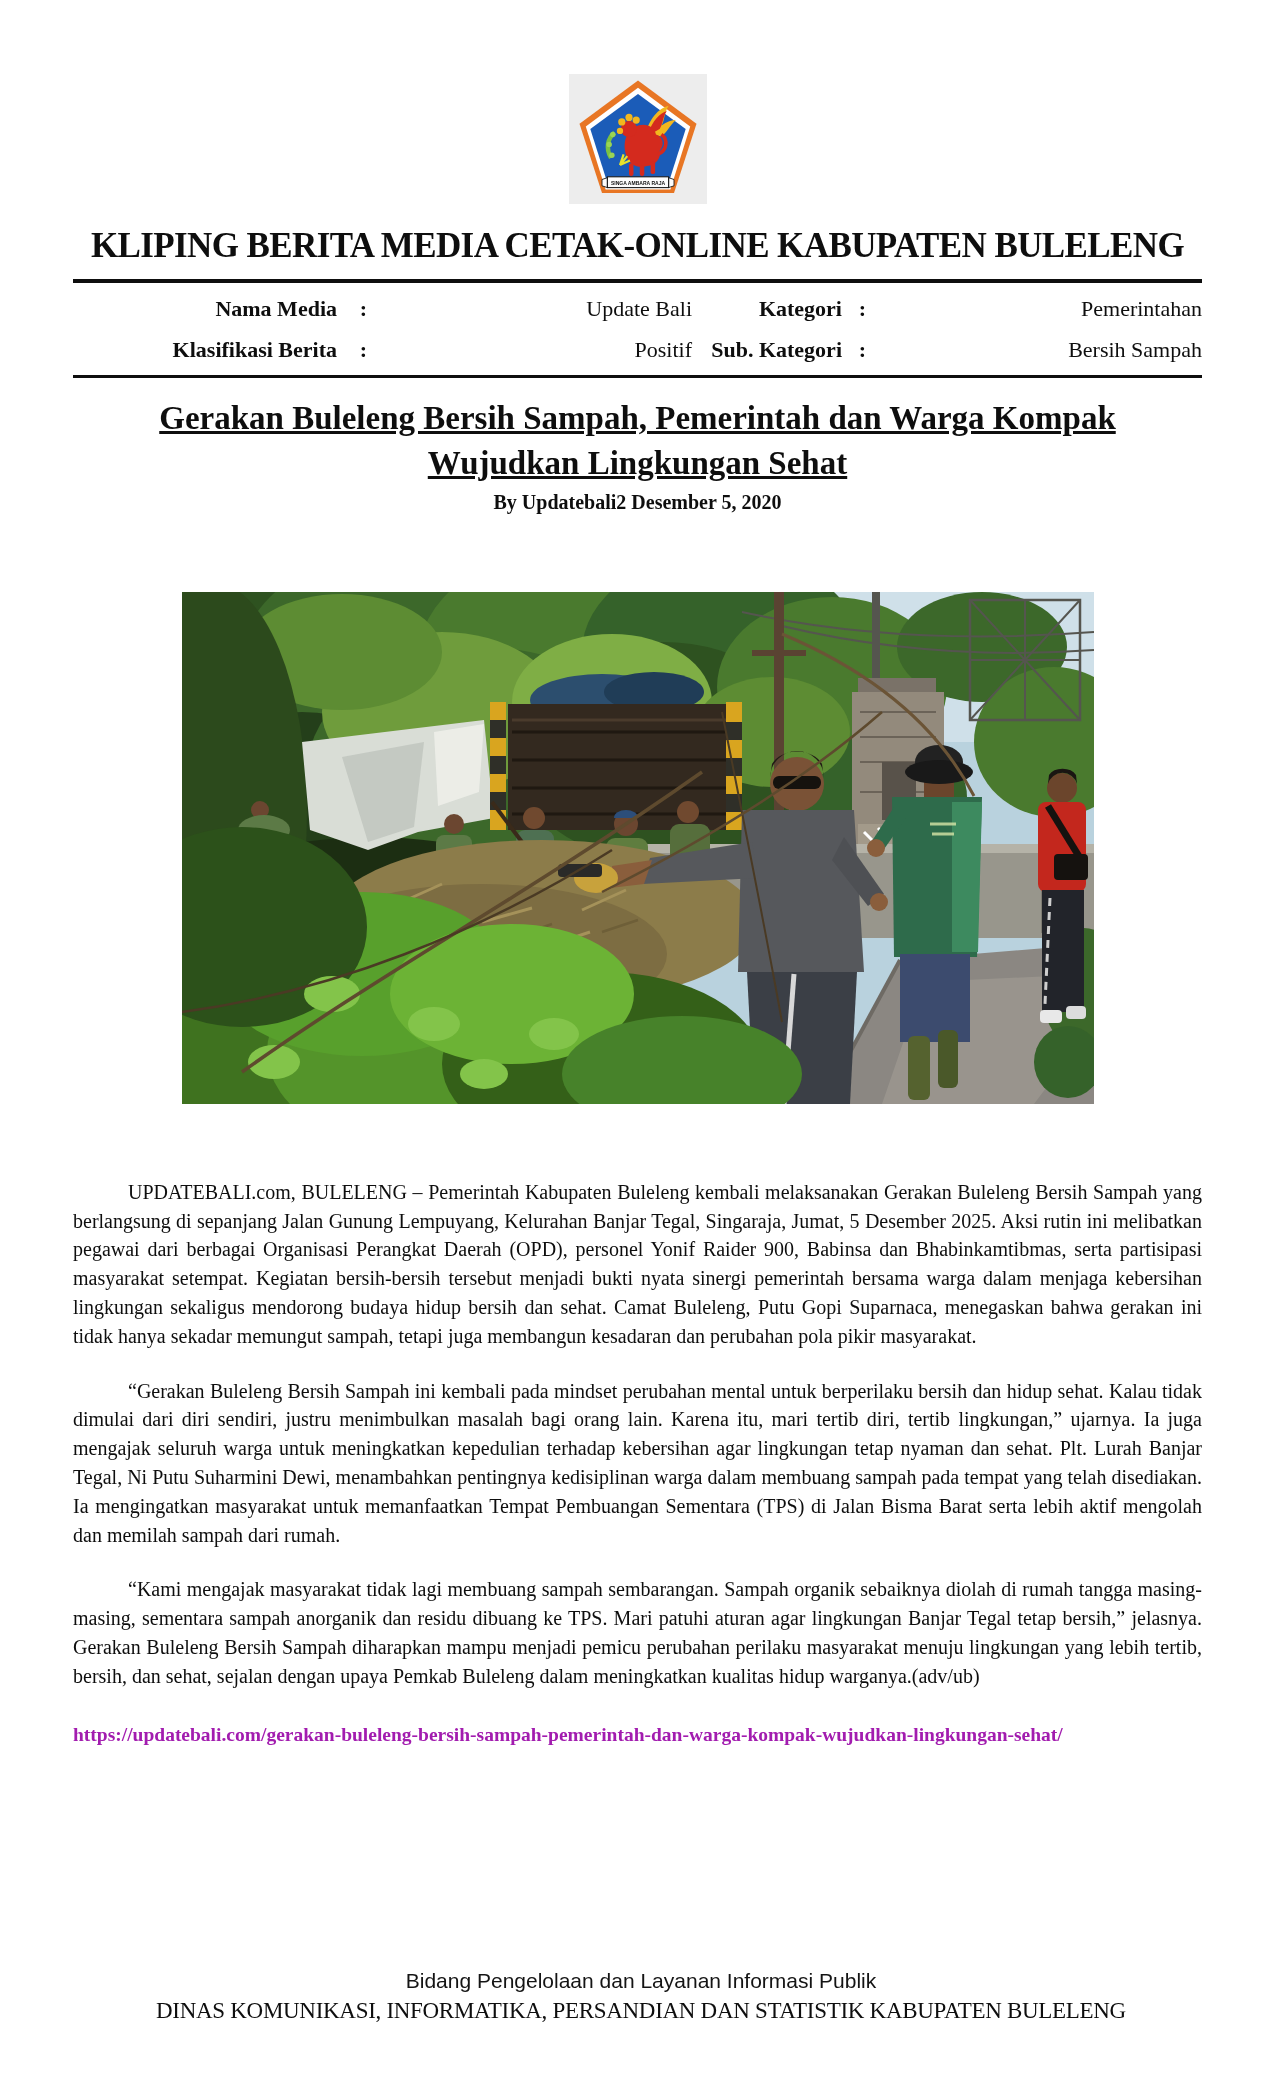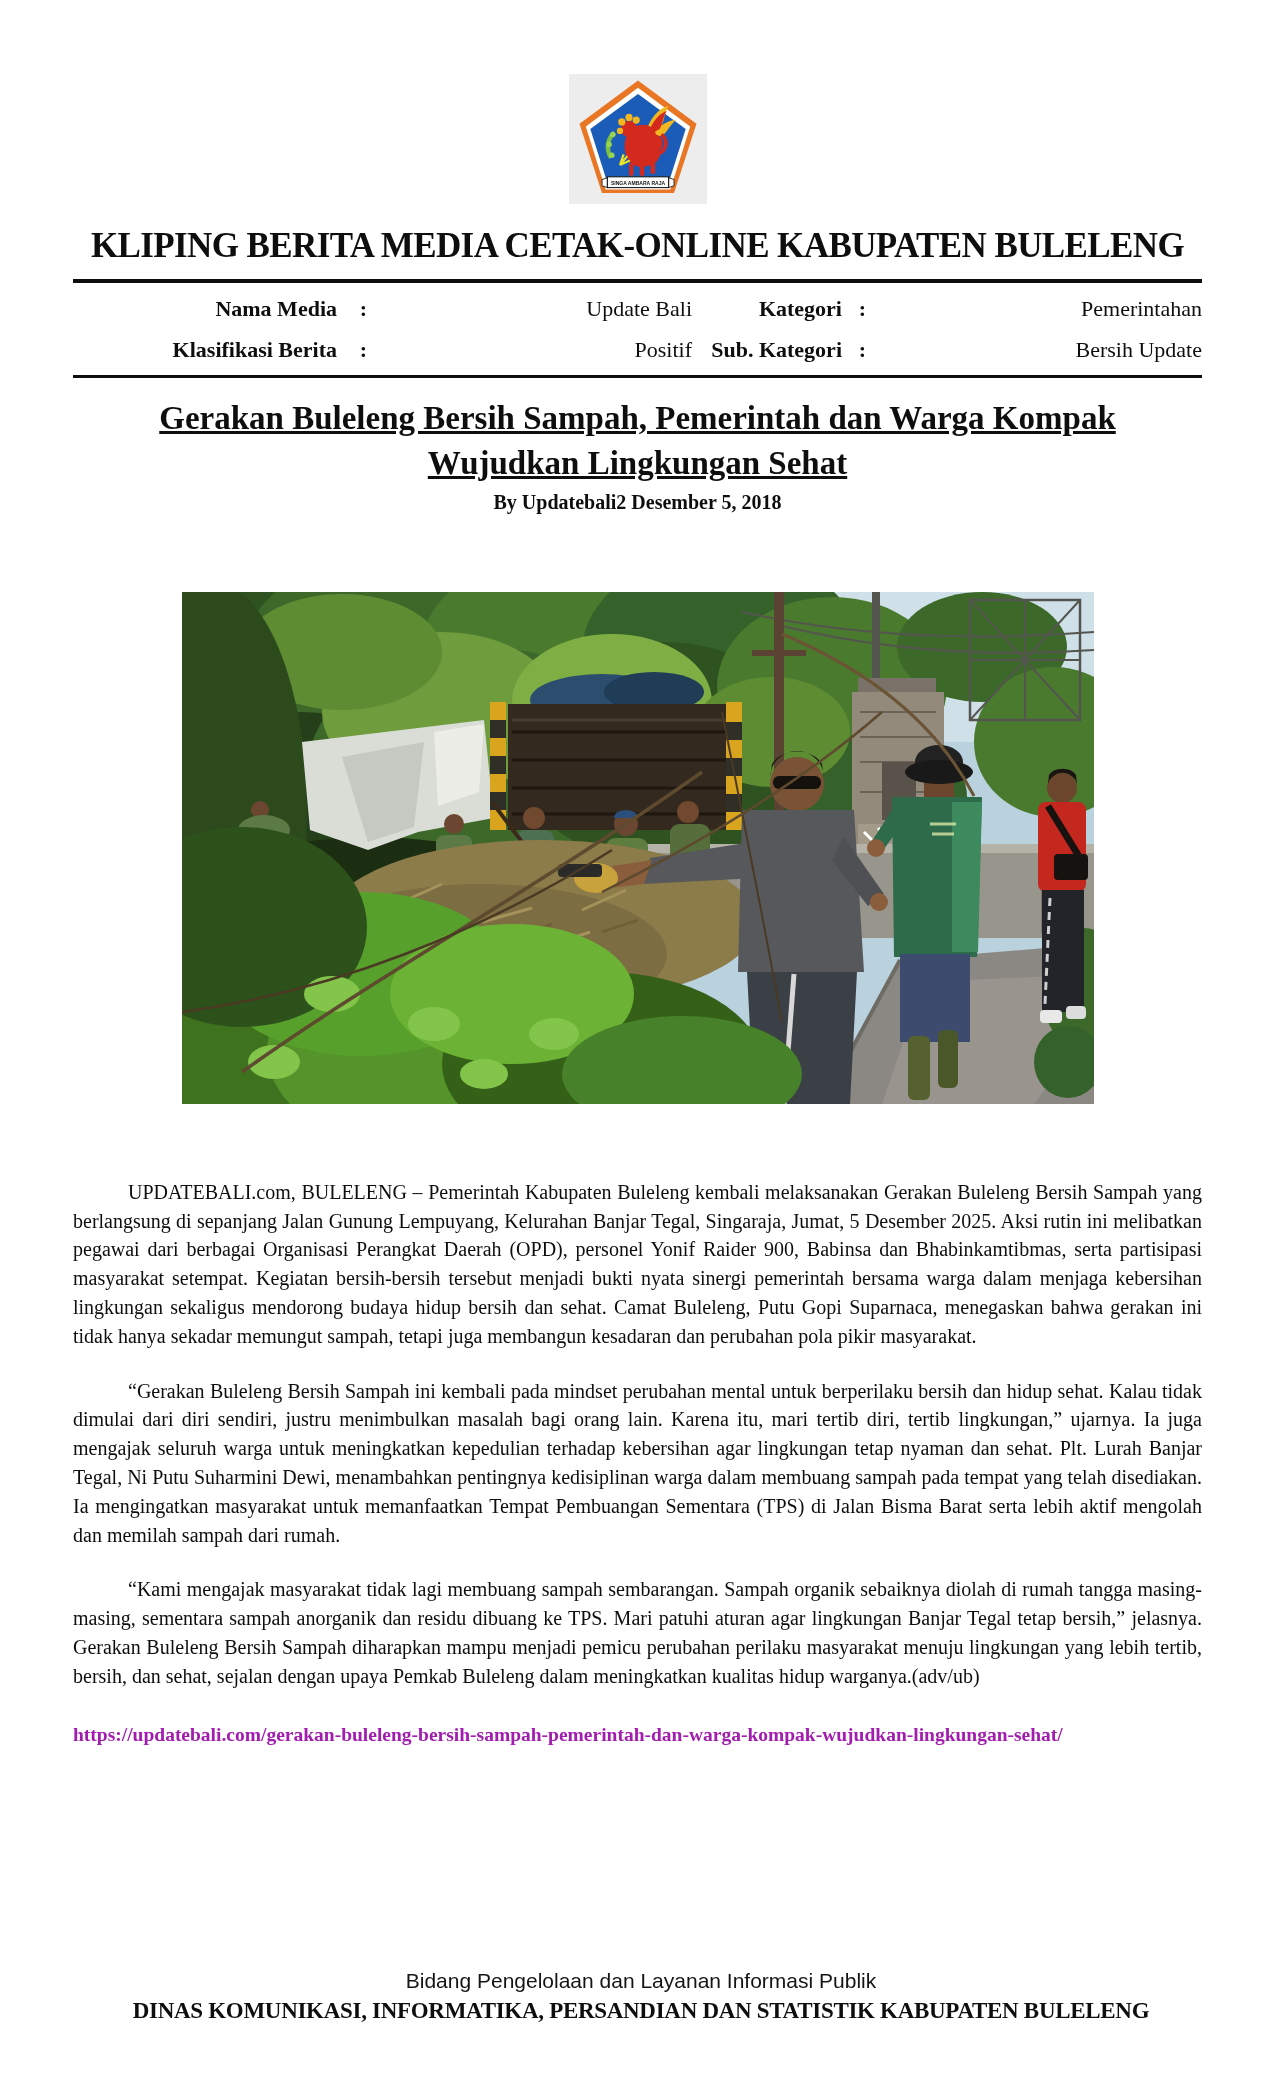--- a/index.html
+++ b/index.html
@@ -46,21 +46,21 @@
   .body-text { margin-top:74px; font-size:20px; line-height:1.44; text-align:justify; }
   .body-text p { margin:0 0 26px 0; text-indent:55px; }
   .source-url {
     font-weight:bold; font-size:19.5px; margin-top:4px; word-break:break-all;
     color:#a21caf; text-decoration:none; display:inline-block;
   }
 
   
   .footer { position:absolute; left:7px; right:0; bottom:76px; text-align:center; }
   .footer-line1 { font-family:"Liberation Sans", sans-serif; font-size:21px; color:#141414; }
-  .footer-line2 { font-weight:bold; font-size:23px; margin-top:5px; letter-spacing:-0.3px; }
+  .footer-line2 { font-weight:normal; font-size:23px; margin-top:5px; letter-spacing:-0.3px; }
 </style>
 </head>
 <body>
 
 <div class="page">
   <div class="content">
 
     <div class="logo-row">
       <div class="logo-bg">
         <svg width="126" height="122" viewBox="0 0 140 134" role="img">
@@ -108,29 +108,29 @@
       <span class="meta-label">Kategori</span>
       <span class="meta-colon">:</span>
       <span>Pemerintahan</span>
     </div>
     <div class="meta-row">
       <span class="meta-label">Klasifikasi Berita</span>
       <span class="meta-colon">:</span>
       <span>Positif</span>
       <span class="meta-label">Sub. Kategori</span>
       <span class="meta-colon">:</span>
-      <span>Bersih Update</span>
+      <span>Bersih Sampah</span>
     </div>
     <div class="rule-thin"></div>
 
     <div class="article-title">
       <div>Gerakan Buleleng Bersih Sampah, Pemerintah dan Warga Kompak</div>
       <div>Wujudkan Lingkungan Sehat</div>
     </div>
-    <div class="byline">By Updatebali2 Desember 5, 2018</div>
+    <div class="byline">By Updatebali2 Desember 5, 2020</div>
 
     <div class="photo-wrap">
       <svg class="photo" viewBox="0 0 912 512" preserveAspectRatio="none" role="img">
 
         <rect width="912" height="512" fill="#b9d2de"></rect>
         <rect x="560" y="0" width="352" height="150" fill="#cfe0e9"></rect>
 
         <g>
           <ellipse cx="80" cy="120" rx="150" ry="170" fill="#2e5220"></ellipse>
           <ellipse cx="220" cy="80" rx="165" ry="125" fill="#3c682a"></ellipse>

